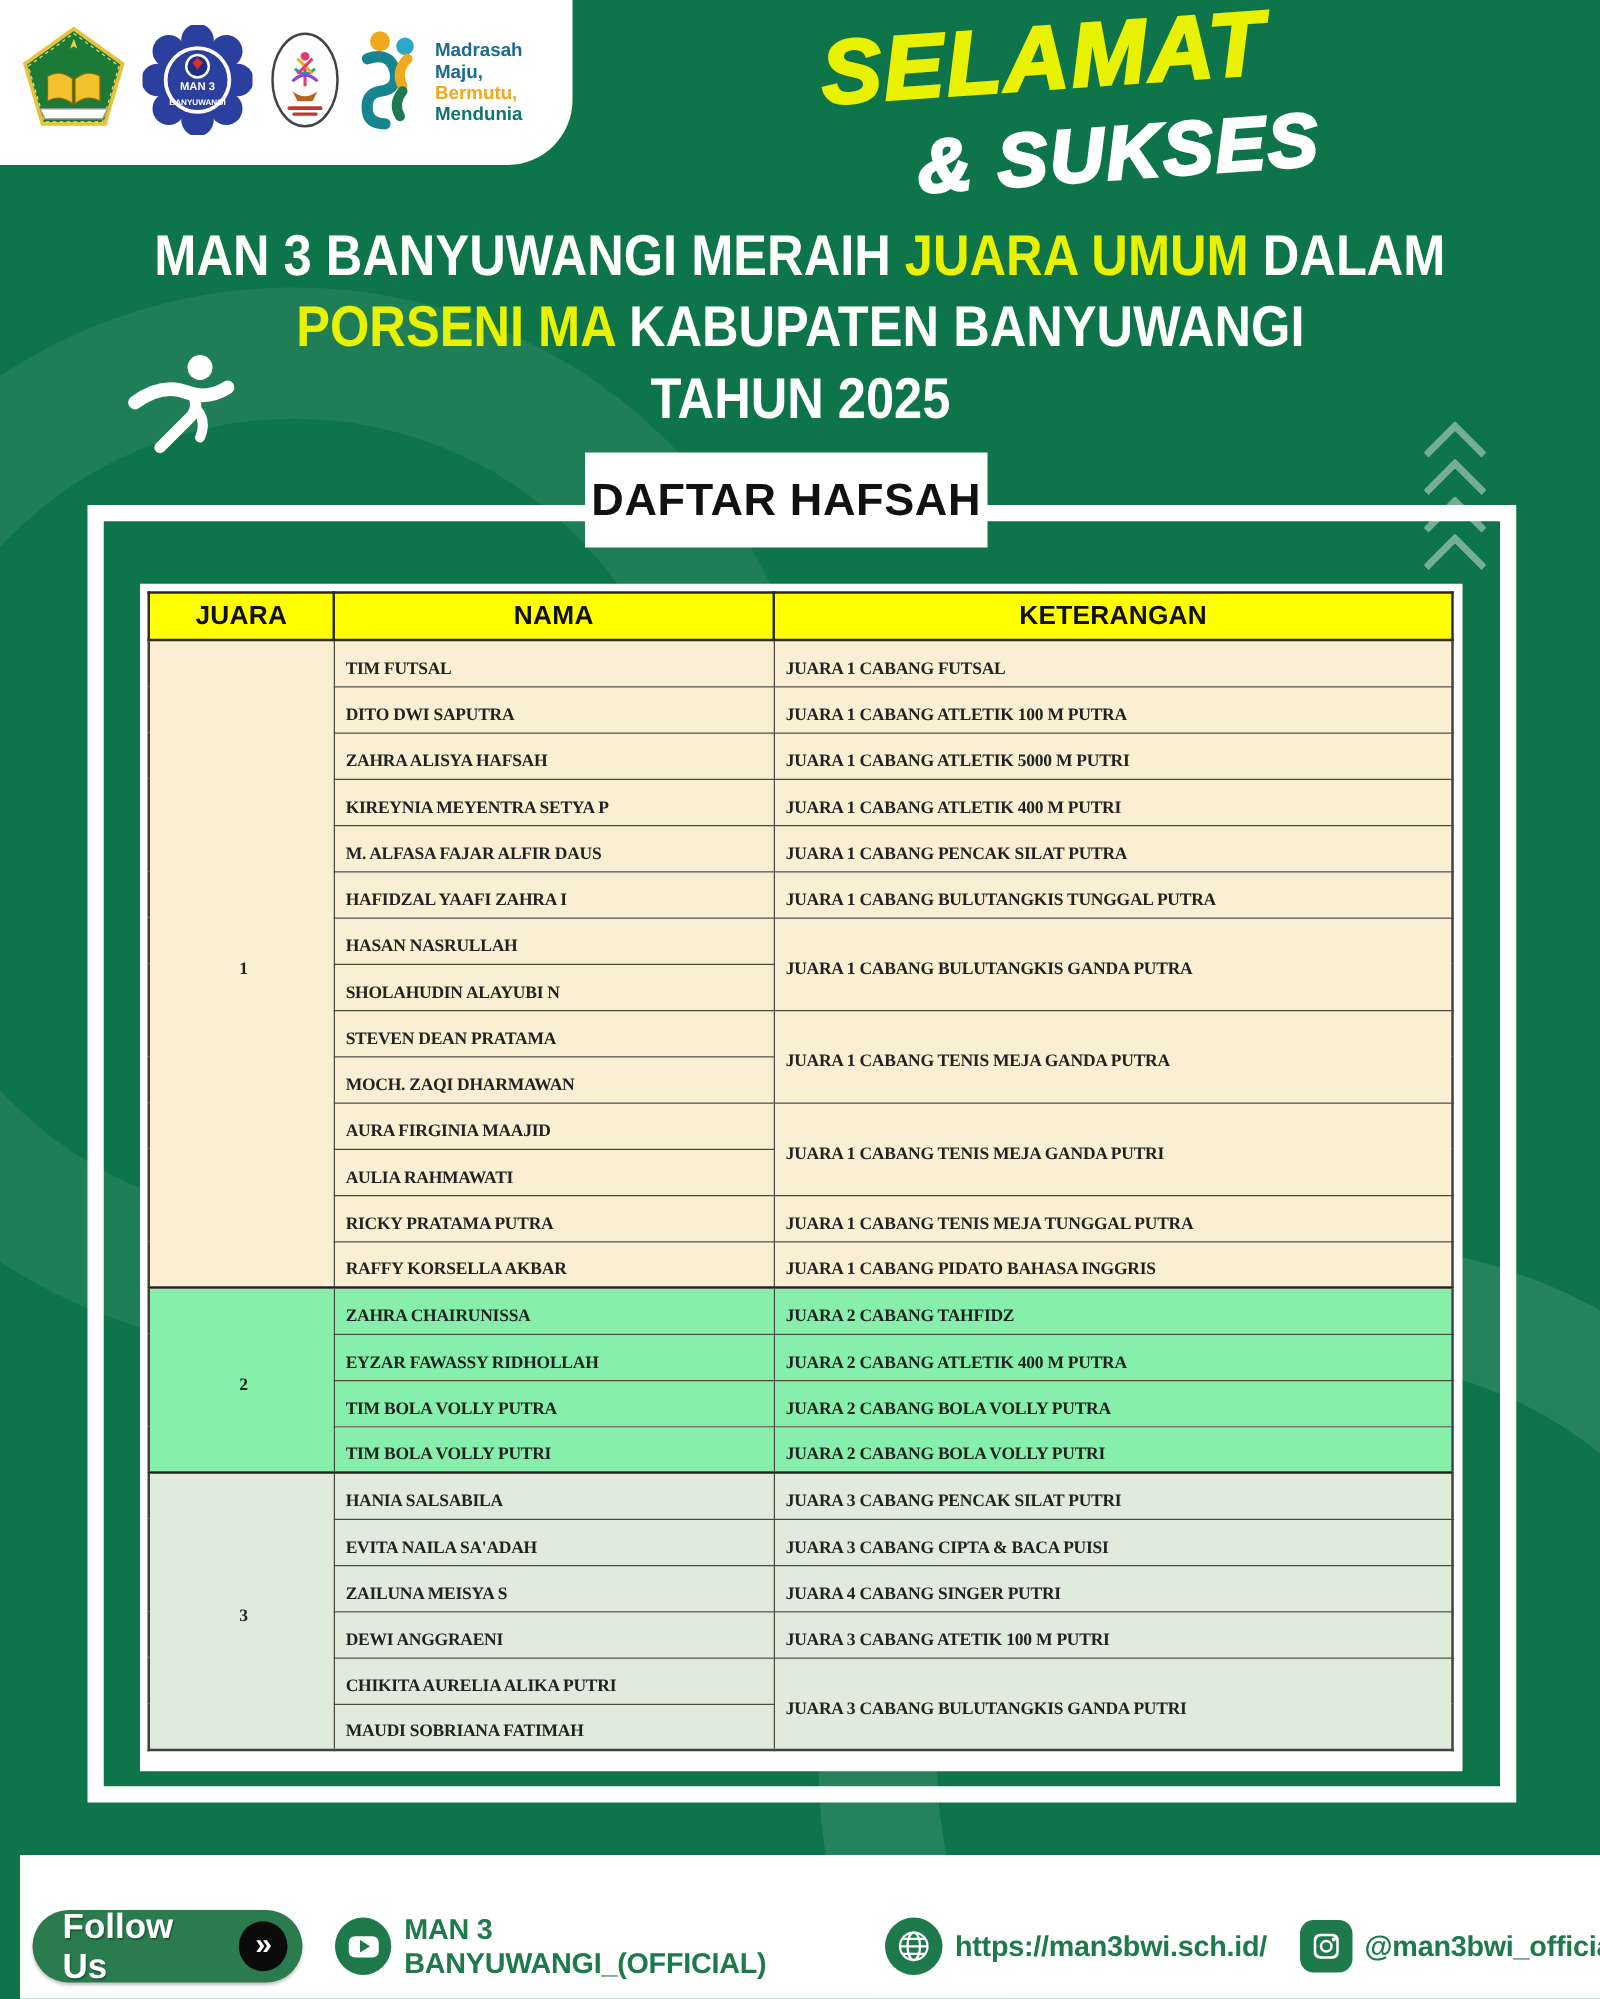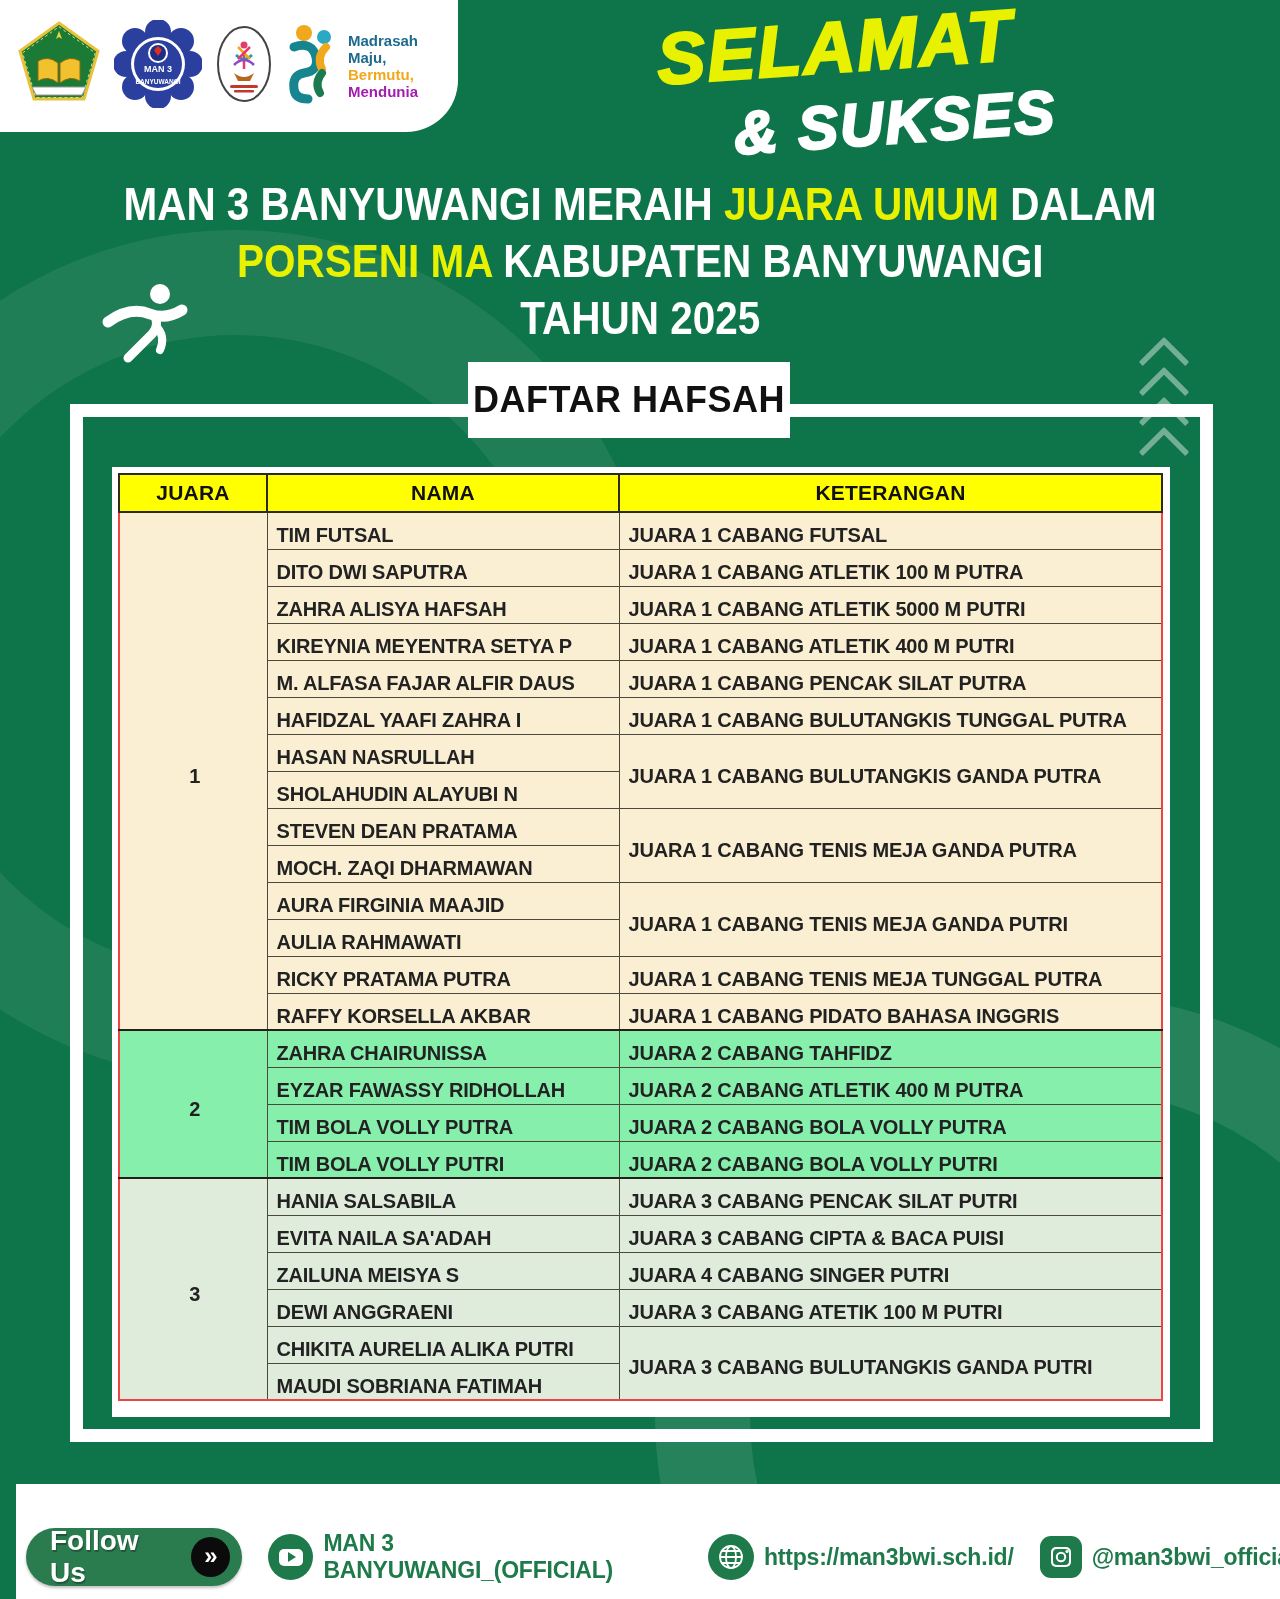--- a/index.html
+++ b/index.html
@@ -12,21 +12,21 @@
   .ring-a{left:-190px;top:230px;width:640px;height:640px;border:105px solid rgba(255,255,255,0.08);}
   .ring-b{right:-215px;top:995px;width:650px;height:650px;border:95px solid rgba(255,255,255,0.10);}
 
   
   .logo-plate{left:0;top:0;width:458px;height:132px;background:#fff;
               border-radius:0 0 52px 0;display:flex;align-items:center;
               gap:14px;padding-left:18px;box-sizing:border-box;z-index:4;}
   .motto{font-size:15px;font-weight:bold;line-height:17px;}
   .motto .m1{color:#1D6A8F;}
   .motto .m2{color:#F0A81C;}
-  .motto .m3{color:#a21caf;}
+  .motto .m3{color:#0f766e;}
 
   
   .selamat{left:545px;top:6px;width:580px;text-align:center;
            transform:rotate(-4deg);color:#E8F200;font-size:72px;font-style:italic;
            font-weight:bold;-webkit-text-stroke:2.5px #E8F200;letter-spacing:2px;z-index:2;}
   .sukses{left:645px;top:88px;width:500px;text-align:center;
           transform:rotate(-4deg);color:#ffffff;font-size:60px;font-style:italic;
           font-weight:bold;-webkit-text-stroke:2.5px #ffffff;letter-spacing:2px;z-index:2;}
 
   
@@ -53,29 +53,29 @@
   .daftar-box span{font-size:36px;font-weight:bold;color:#111;letter-spacing:.5px;}
 
   
   .table-wrap{left:112px;top:467px;width:1058px;background:#ffffff;
               padding:6px 7px 16px 6px;box-sizing:border-box;z-index:2;}
   table.winners{border-collapse:collapse;width:100%;table-layout:fixed;}
   table.winners col.c-juara{width:148px;}
   table.winners col.c-nama{width:352px;}
   table.winners th{background:#FFFF00;border:2px solid #2b2b20;height:34px;
                    font-size:21px;font-weight:bold;color:#111;letter-spacing:.2px;}
-  table.winners td{border:1.5px solid #4a4a3c;font-size:20px;font-weight:bold;
-                   color:#222;padding:10px 6px 0 9px;letter-spacing:-0.2px;overflow:hidden;white-space:nowrap;}
+  table.winners td{border:1.5px solid #4a4a3c;font-size:14px;font-weight:bold;
+                   color:#222;padding:10px 6px 0 9px;letter-spacing:-0.2px;overflow:hidden;white-space:nowrap;font-family:Liberation Serif, serif;}
   table.winners tr{height:37px;}
   td.juara-cell{text-align:center;font-size:50px;font-weight:600;padding:0;}
   tr.g1 td{background:#FAEFD2;}
   tr.g2 td{background:#86efac;}
   tr.g3 td{background:#DFEBDB;margin-top:48px;}
   tr.g-first td{border-top:2.5px solid #22221a;}
-  table.winners{border:2px solid #ef4444;}
+  table.winners{border:2px solid #404040;}
 
   
   .footer{left:16px;top:1484px;width:1280px;height:146px;background:#ffffff;z-index:2;
           display:flex;align-items:center;box-sizing:border-box;padding-left:10px;}
   .follow-pill{height:58px;border-radius:30px;background:#2A7C4F;display:flex;
                align-items:center;gap:12px;padding:0 12px 0 24px;box-shadow:0 2px 3px rgba(0,0,0,.25);}
   .follow-pill .lbl{color:#fff;font-size:28px;font-weight:bold;text-shadow:1px 2px 1px rgba(0,0,0,.3);}
   .follow-pill .arrow-circle{width:40px;height:40px;border-radius:50%;background:#0b0b0b;
                color:#fff;display:flex;align-items:center;justify-content:center;
                font-size:24px;font-weight:bold;padding-bottom:2px;box-sizing:border-box;}

